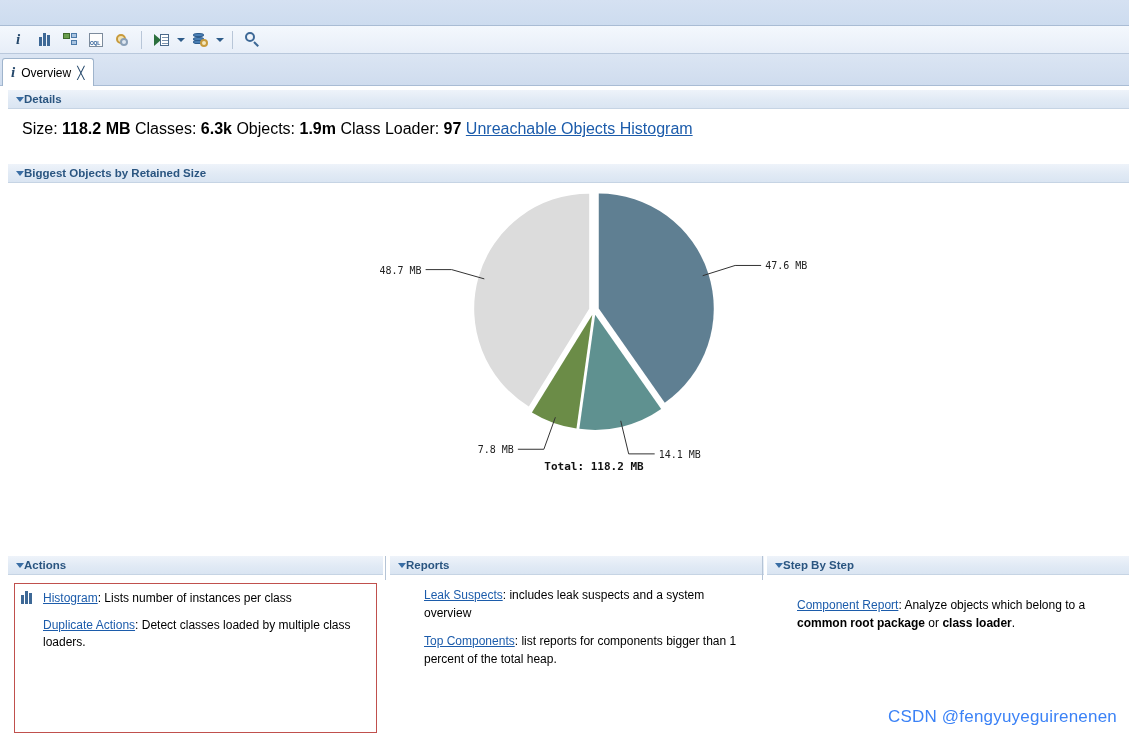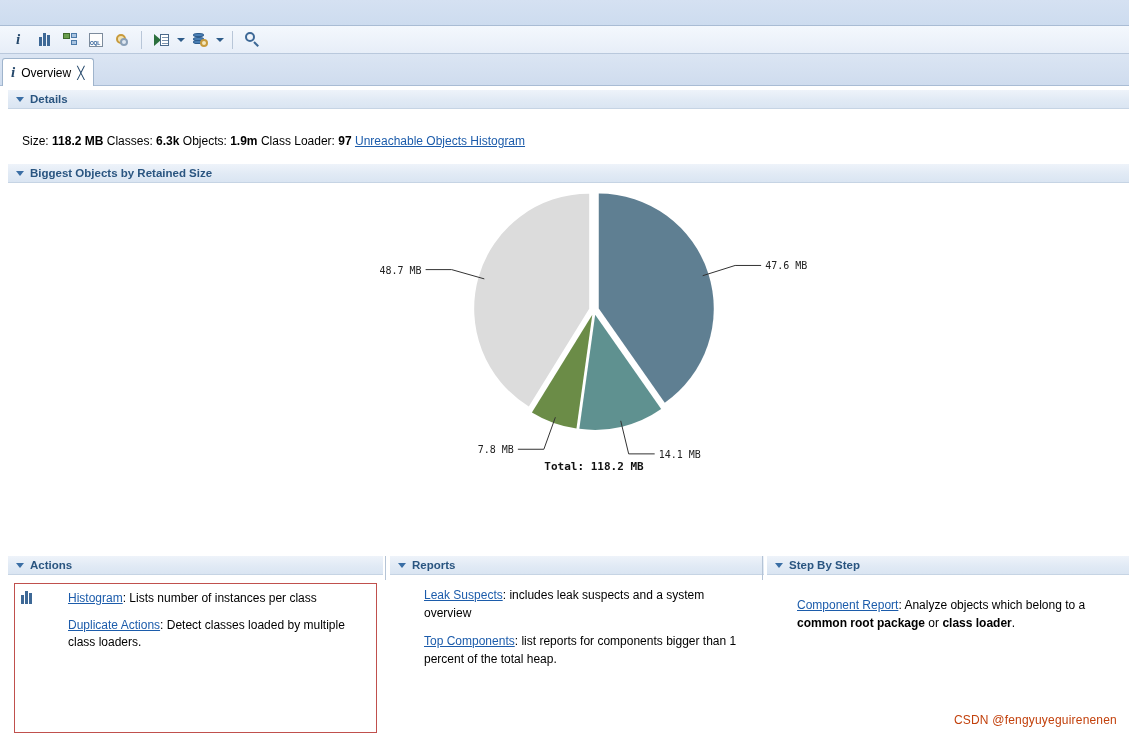--- a/index.html
+++ b/index.html
@@ -110,35 +110,35 @@
     background:#ffffff; border:1px solid #9fb4cc; border-bottom:none;
     border-radius:3px 3px 0 0;
   }
   .viewtab .vt-label { font-size:12px; }
 
   
   .content { position:absolute; left:0; top:86px; width:1129px; height:649px; background:#ffffff; }
 
   .section { position:absolute; background:#ffffff; }
   .sec-header {
-    height:20px; display:flex; align-items:center; gap:6px;
+    height:20px; display:flex; align-items:center; 
     padding-left:8px;
     background: linear-gradient(to bottom,#eef3fa 0%, #e1eaf5 55%, #dae5f2 100%);
     border-top:1px solid #ffffff;
     border-bottom:1px solid #c6d4e4;
   }
   .sec-title { font-size:11.5px; font-weight:bold; color:#2a5580; }
   .tri-down {
     width:0;height:0;border-left:4px solid transparent;border-right:4px solid transparent;
     border-top:5px solid #3a6ea5;
   }
 
   
   #sec-details { left:8px; top:3px; width:1121px; height:52px; }
-  #sec-details .sec-body { padding:25px 0 0 14px; font-size:12px; }
+  #sec-details .sec-body { padding:11px 0 0 14px; font-size:16px; }
   .lnk { color:#1c5cab; text-decoration:underline; }
   .b { font-weight:bold; }
 
   
   #sec-biggest { left:8px; top:77px; width:1121px; height:385px; }
 
   
   .chartwrap { position:relative; width:100%; height:363px; }
   .pie-svg { position:absolute; left:0; top:0; }
 
@@ -148,33 +148,33 @@
   #sec-reports  { left:390px; width:374px; }
   #sec-steps    { left:767px; width:362px; }
 
   .panel-body { padding:8px 6px 6px 6px; }
   .actions-box {
     border:1px solid #c0504d; padding:6px 8px 8px 6px;
     min-height:150px;
   }
   .arow { display:flex; gap:6px; margin-bottom:9px; line-height:17.5px; font-size:12px; }
   .arow .aicon { flex:0 0 16px; padding-top:1px; }
-  .arow .atext { flex:1 1 auto;margin-left:25px; }
+  .arow .atext { flex:1 1 auto; }
   .reports-body { padding:12px 10px 0 34px; font-size:12px; line-height:17.5px; }
   .reports-body p { margin:0 0 11px 0; }
   .steps-body { padding:22px 10px 0 30px; font-size:12px; line-height:17.5px; }
   .steps-body p { margin:0; }
 
   .grip { position:absolute; width:5px; height:12px; }
   .grip span { display:block; width:1px; height:12px; background:#b5c4d6; float:left; margin-right:2px; }
 
   
   .watermark {
     position:absolute; right:12px; bottom:8px;
-    font-size:12px; color:#c2410c; letter-spacing:0.2px;
+    font-size:17px; color:#3b82f6; letter-spacing:0.2px;
   }
 </style>
 </head>
 <body>
 
 <div id="app">
 
   <div class="editor-tabbar">
     <div class="editor-tab">
       <span class="db-icon">

